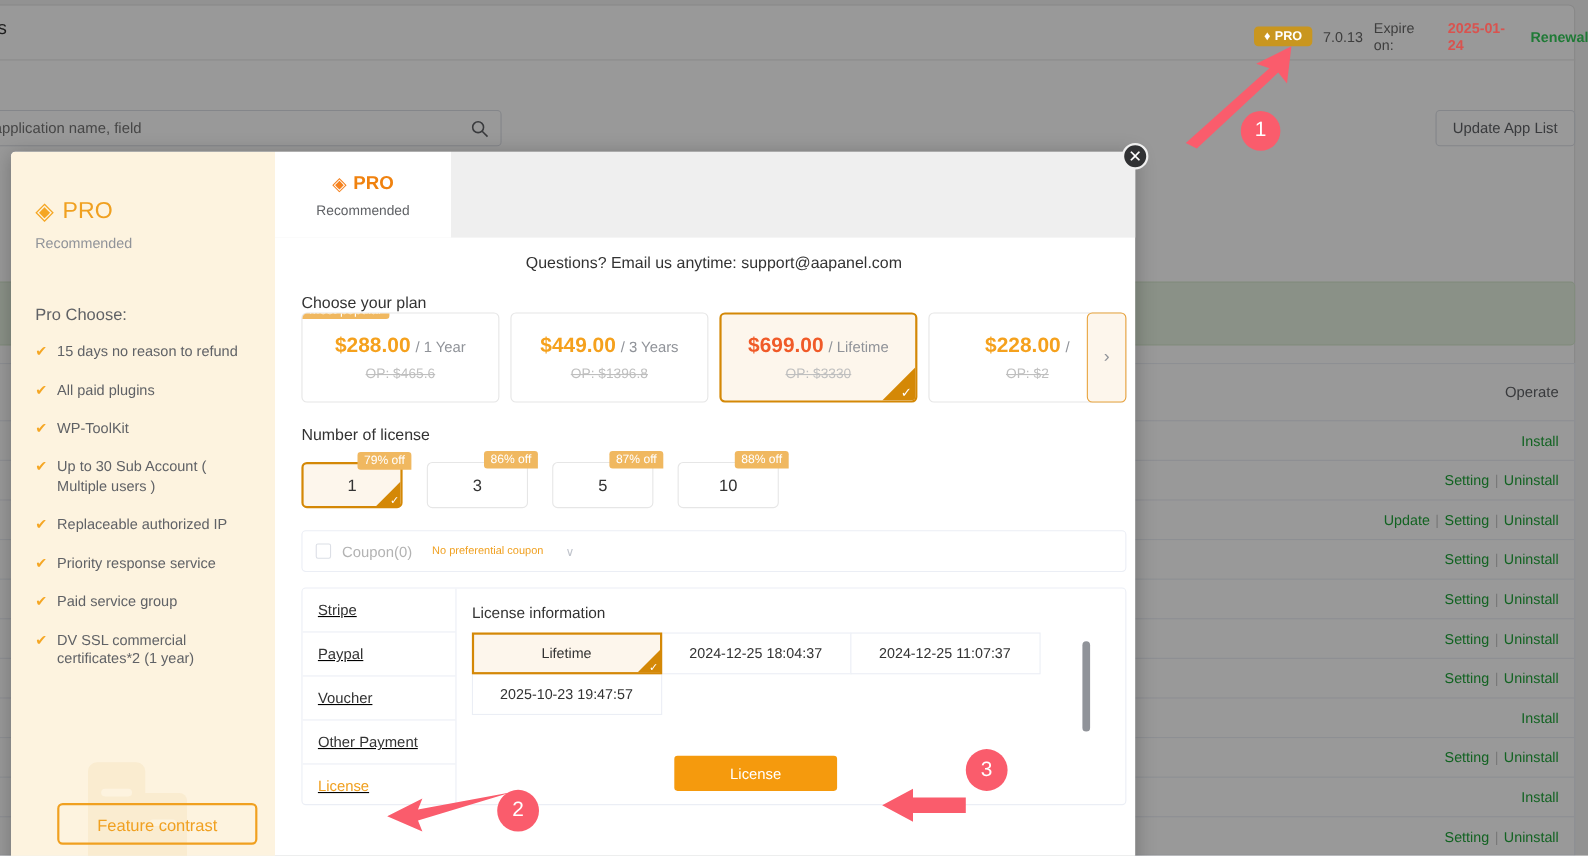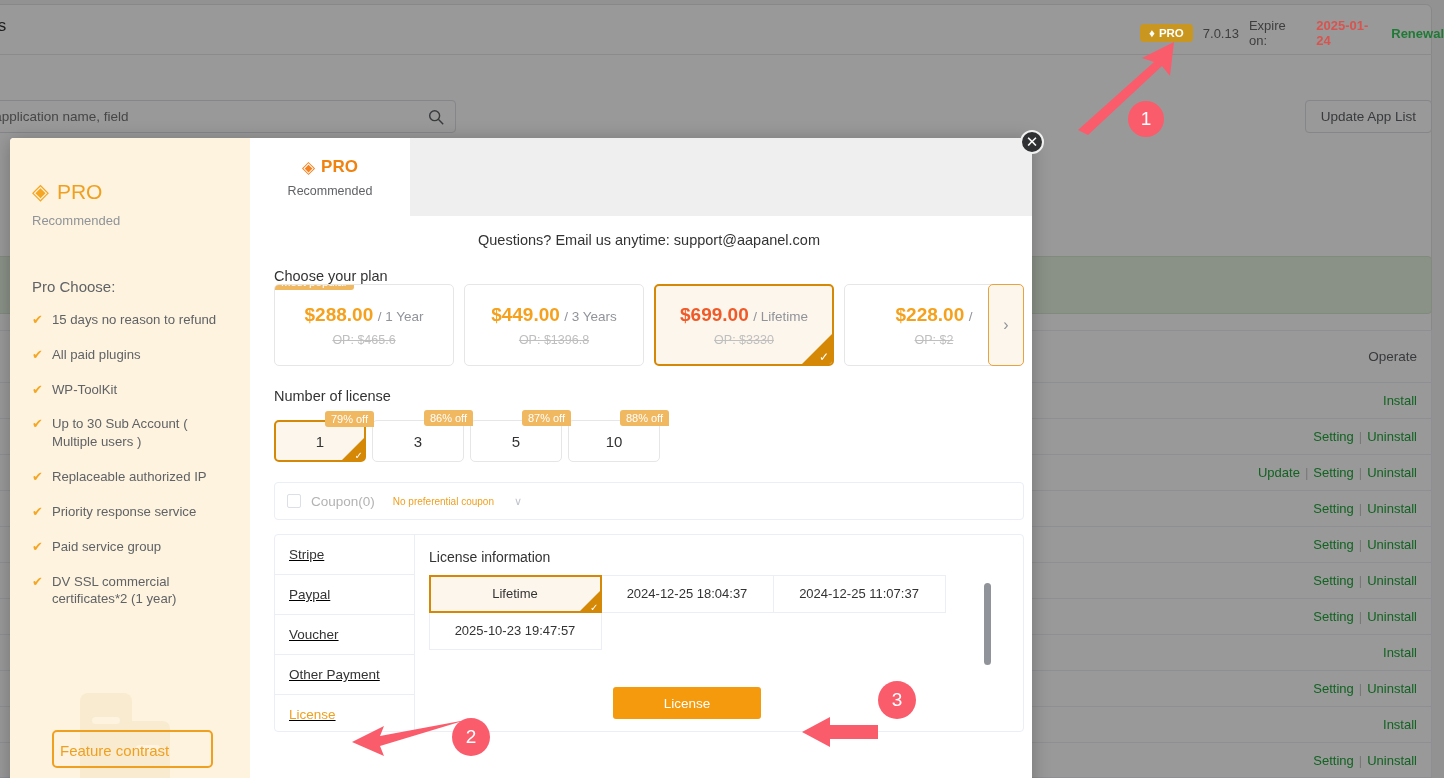--- a/index.html
+++ b/index.html
@@ -126,21 +126,21 @@
     display: flex; gap: 9px; font-size: 13.2px; color: #606266;
     margin-bottom: 17px; line-height: 1.35; padding-right: 14px;
   }
   .feat .chk { color: #f5a623; font-size: 13px; flex: 0 0 auto; }
   .pro-art {
     position: absolute; left: 56px; bottom: 6px; width: 130px; height: 105px;
     opacity: .55;
   }
   .feat-contrast {
     position: absolute; left: 42px; bottom: 30px;
-    width: 161px; height: 38px; line-height: 36px; text-align: left;
+    width: 182px; height: 38px; line-height: 36px; text-align: center;
     border: 2px solid #f0a020; border-radius: 5px;
     color: #f0a020; font-size: 15px; background: transparent; cursor: pointer;
   }
 
   
   .right-panel { flex: 1; position: relative; display: flex; flex-direction: column; }
   .tabs-bar { height: 78px; background: #efefef; display: flex; }
   .tab {
     width: 160px; background: #fff; display: flex; flex-direction: column;
     align-items: center; justify-content: center; cursor: pointer;
@@ -181,21 +181,21 @@
     font-size: 11.5px; padding: 2px 7px; border-radius: 3px 3px 3px 0; z-index: 3;
   }
   .plan-next {
     position: absolute; right: 0px; top: 0; width: 36px; height: 82px;
     background: #fdf6ec; border: 1px solid #e8a33d; border-radius: 5px;
     display: flex; align-items: center; justify-content: center;
     color: #909399; font-size: 16px; cursor: pointer; z-index: 4;
   }
 
   .numlic-h { font-size: 14.5px; color: #333; margin-top: 22px; }
-  .lic-row { display: flex; gap: 6px; margin-top: 16px; }
+  .lic-row { display: flex; gap: 22px; margin-top: 16px; }
   .lic {
     width: 92px; height: 42px; border: 1px solid #e6e6e6; border-radius: 5px;
     display: flex; align-items: center; justify-content: center;
     font-size: 15px; color: #333; position: relative; cursor: pointer; background:#fff;
   }
   .lic.selected { border: 2px solid #d48806; background: #fdf6ec; }
   .lic .corner {
     position: absolute; right: 0; bottom: 0; width: 0; height: 0;
     border-style: solid; border-width: 0 0 22px 22px;
     border-color: transparent transparent #d48806 transparent;

